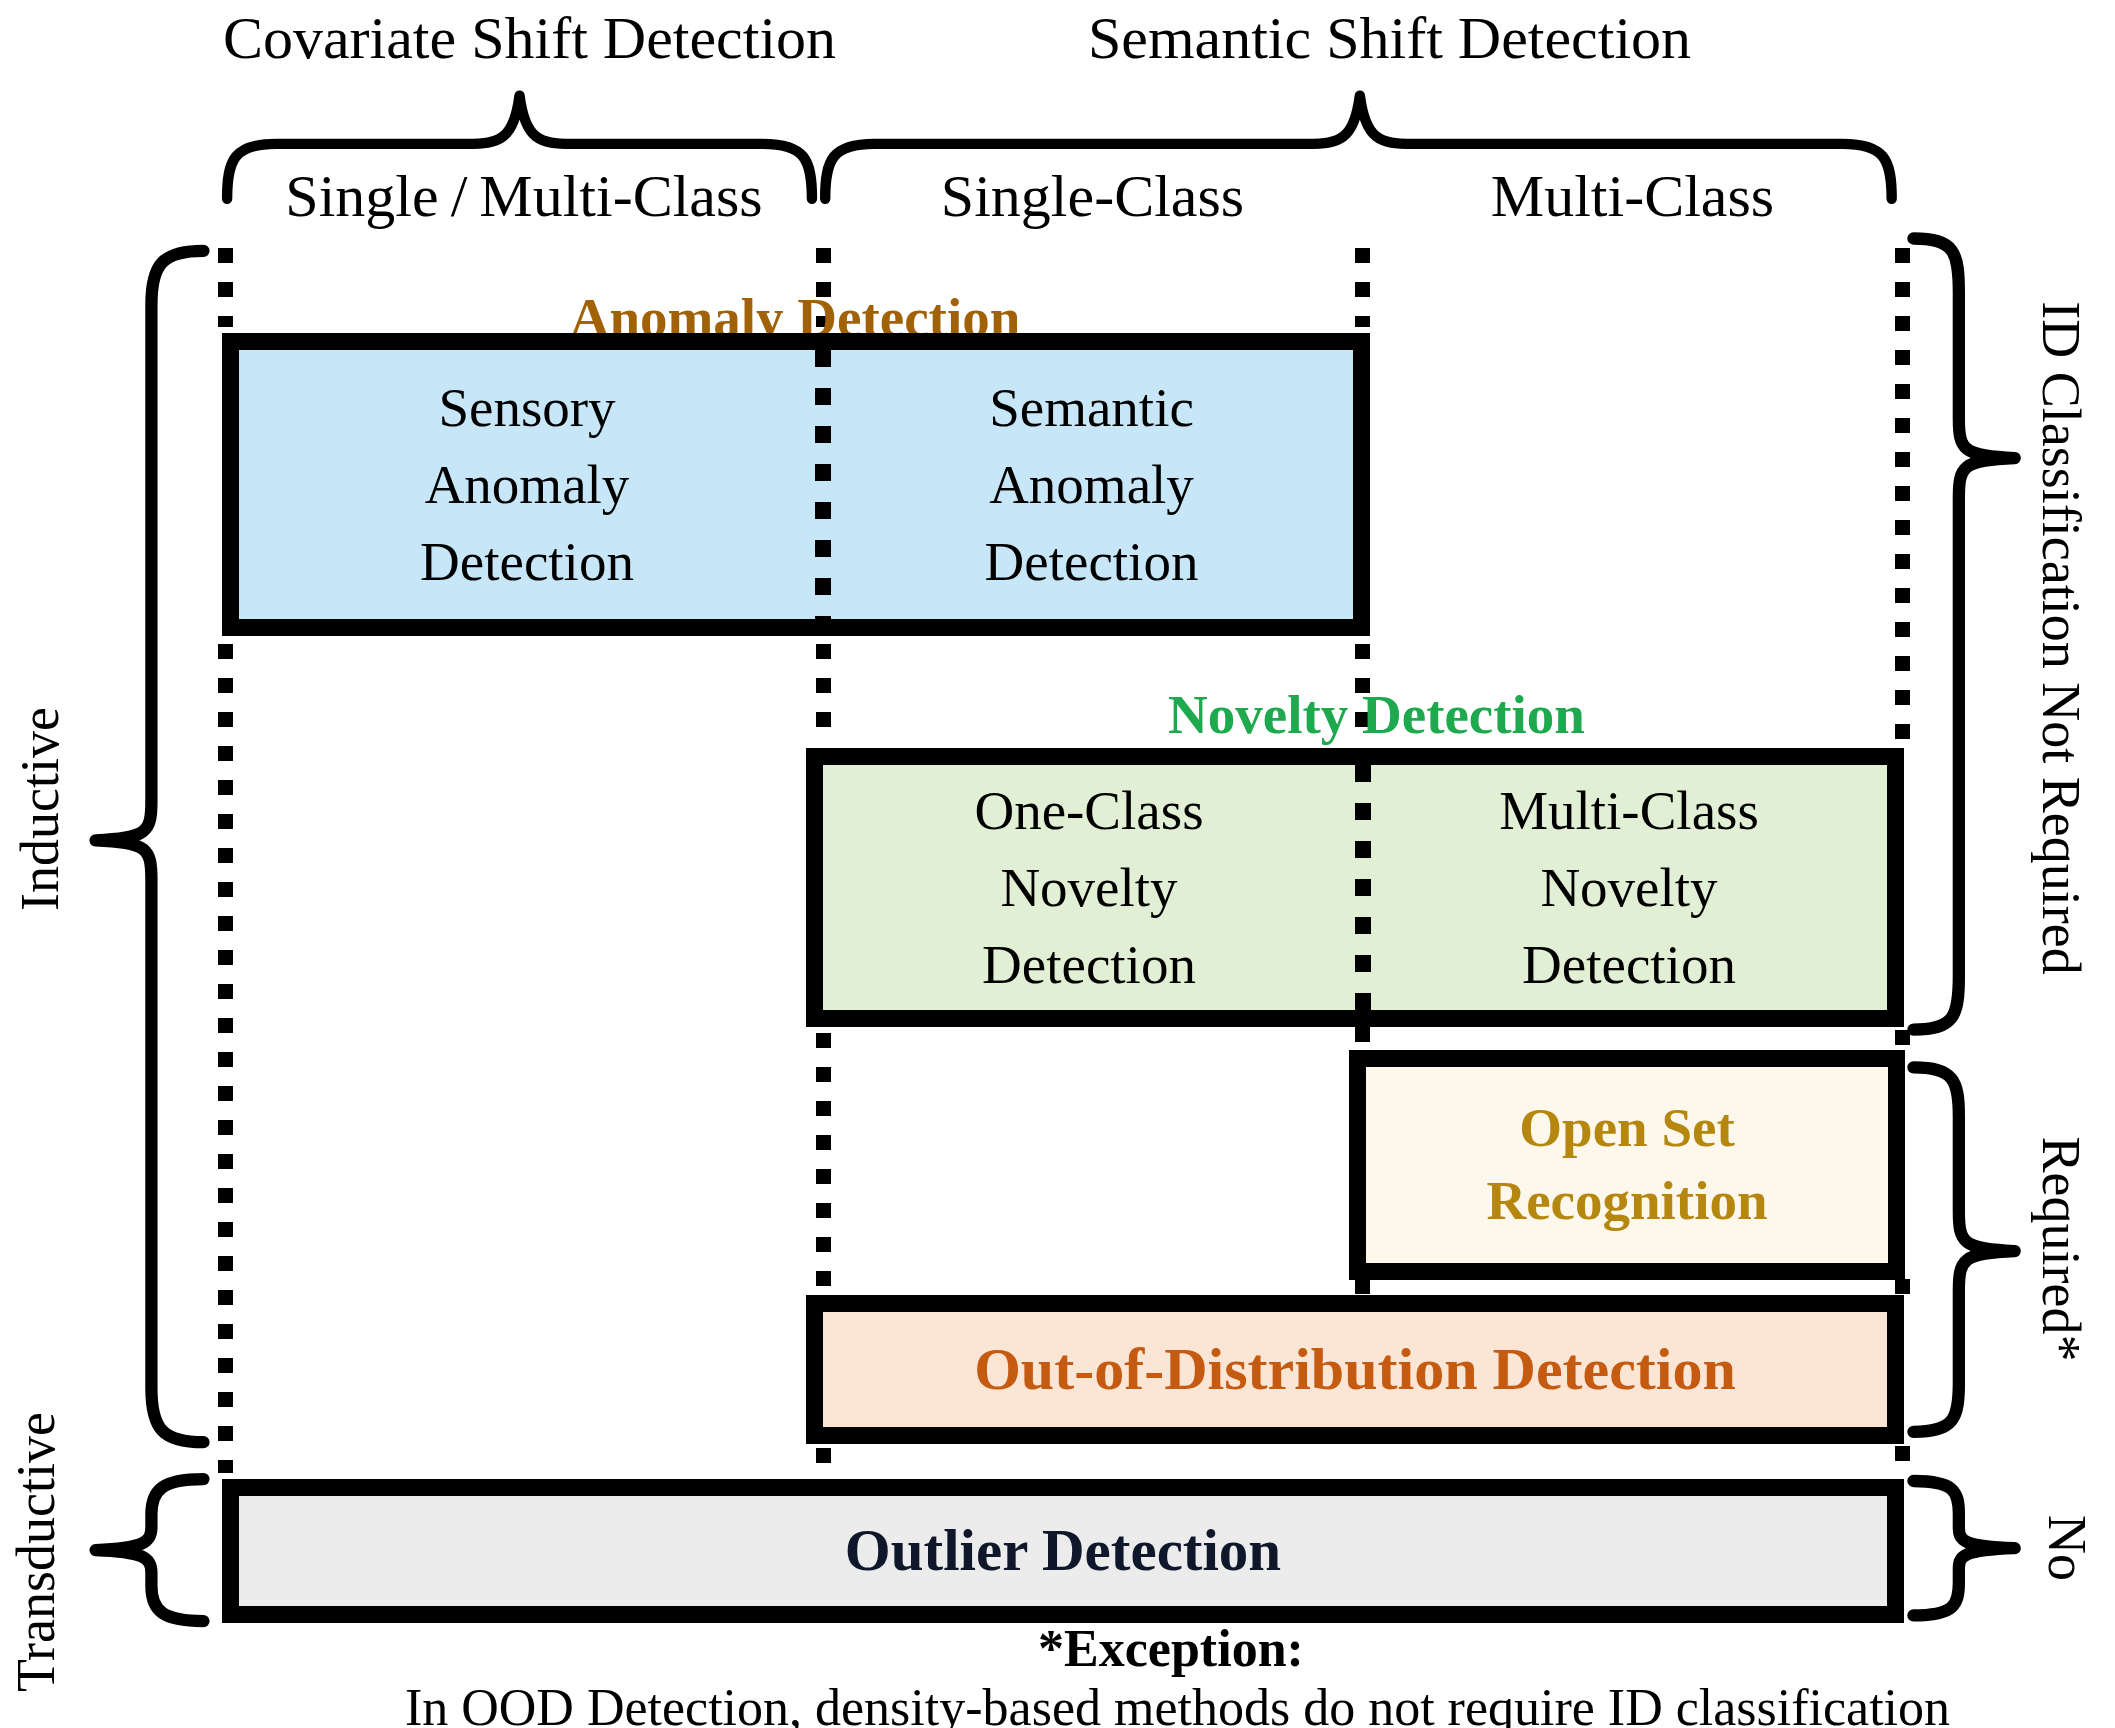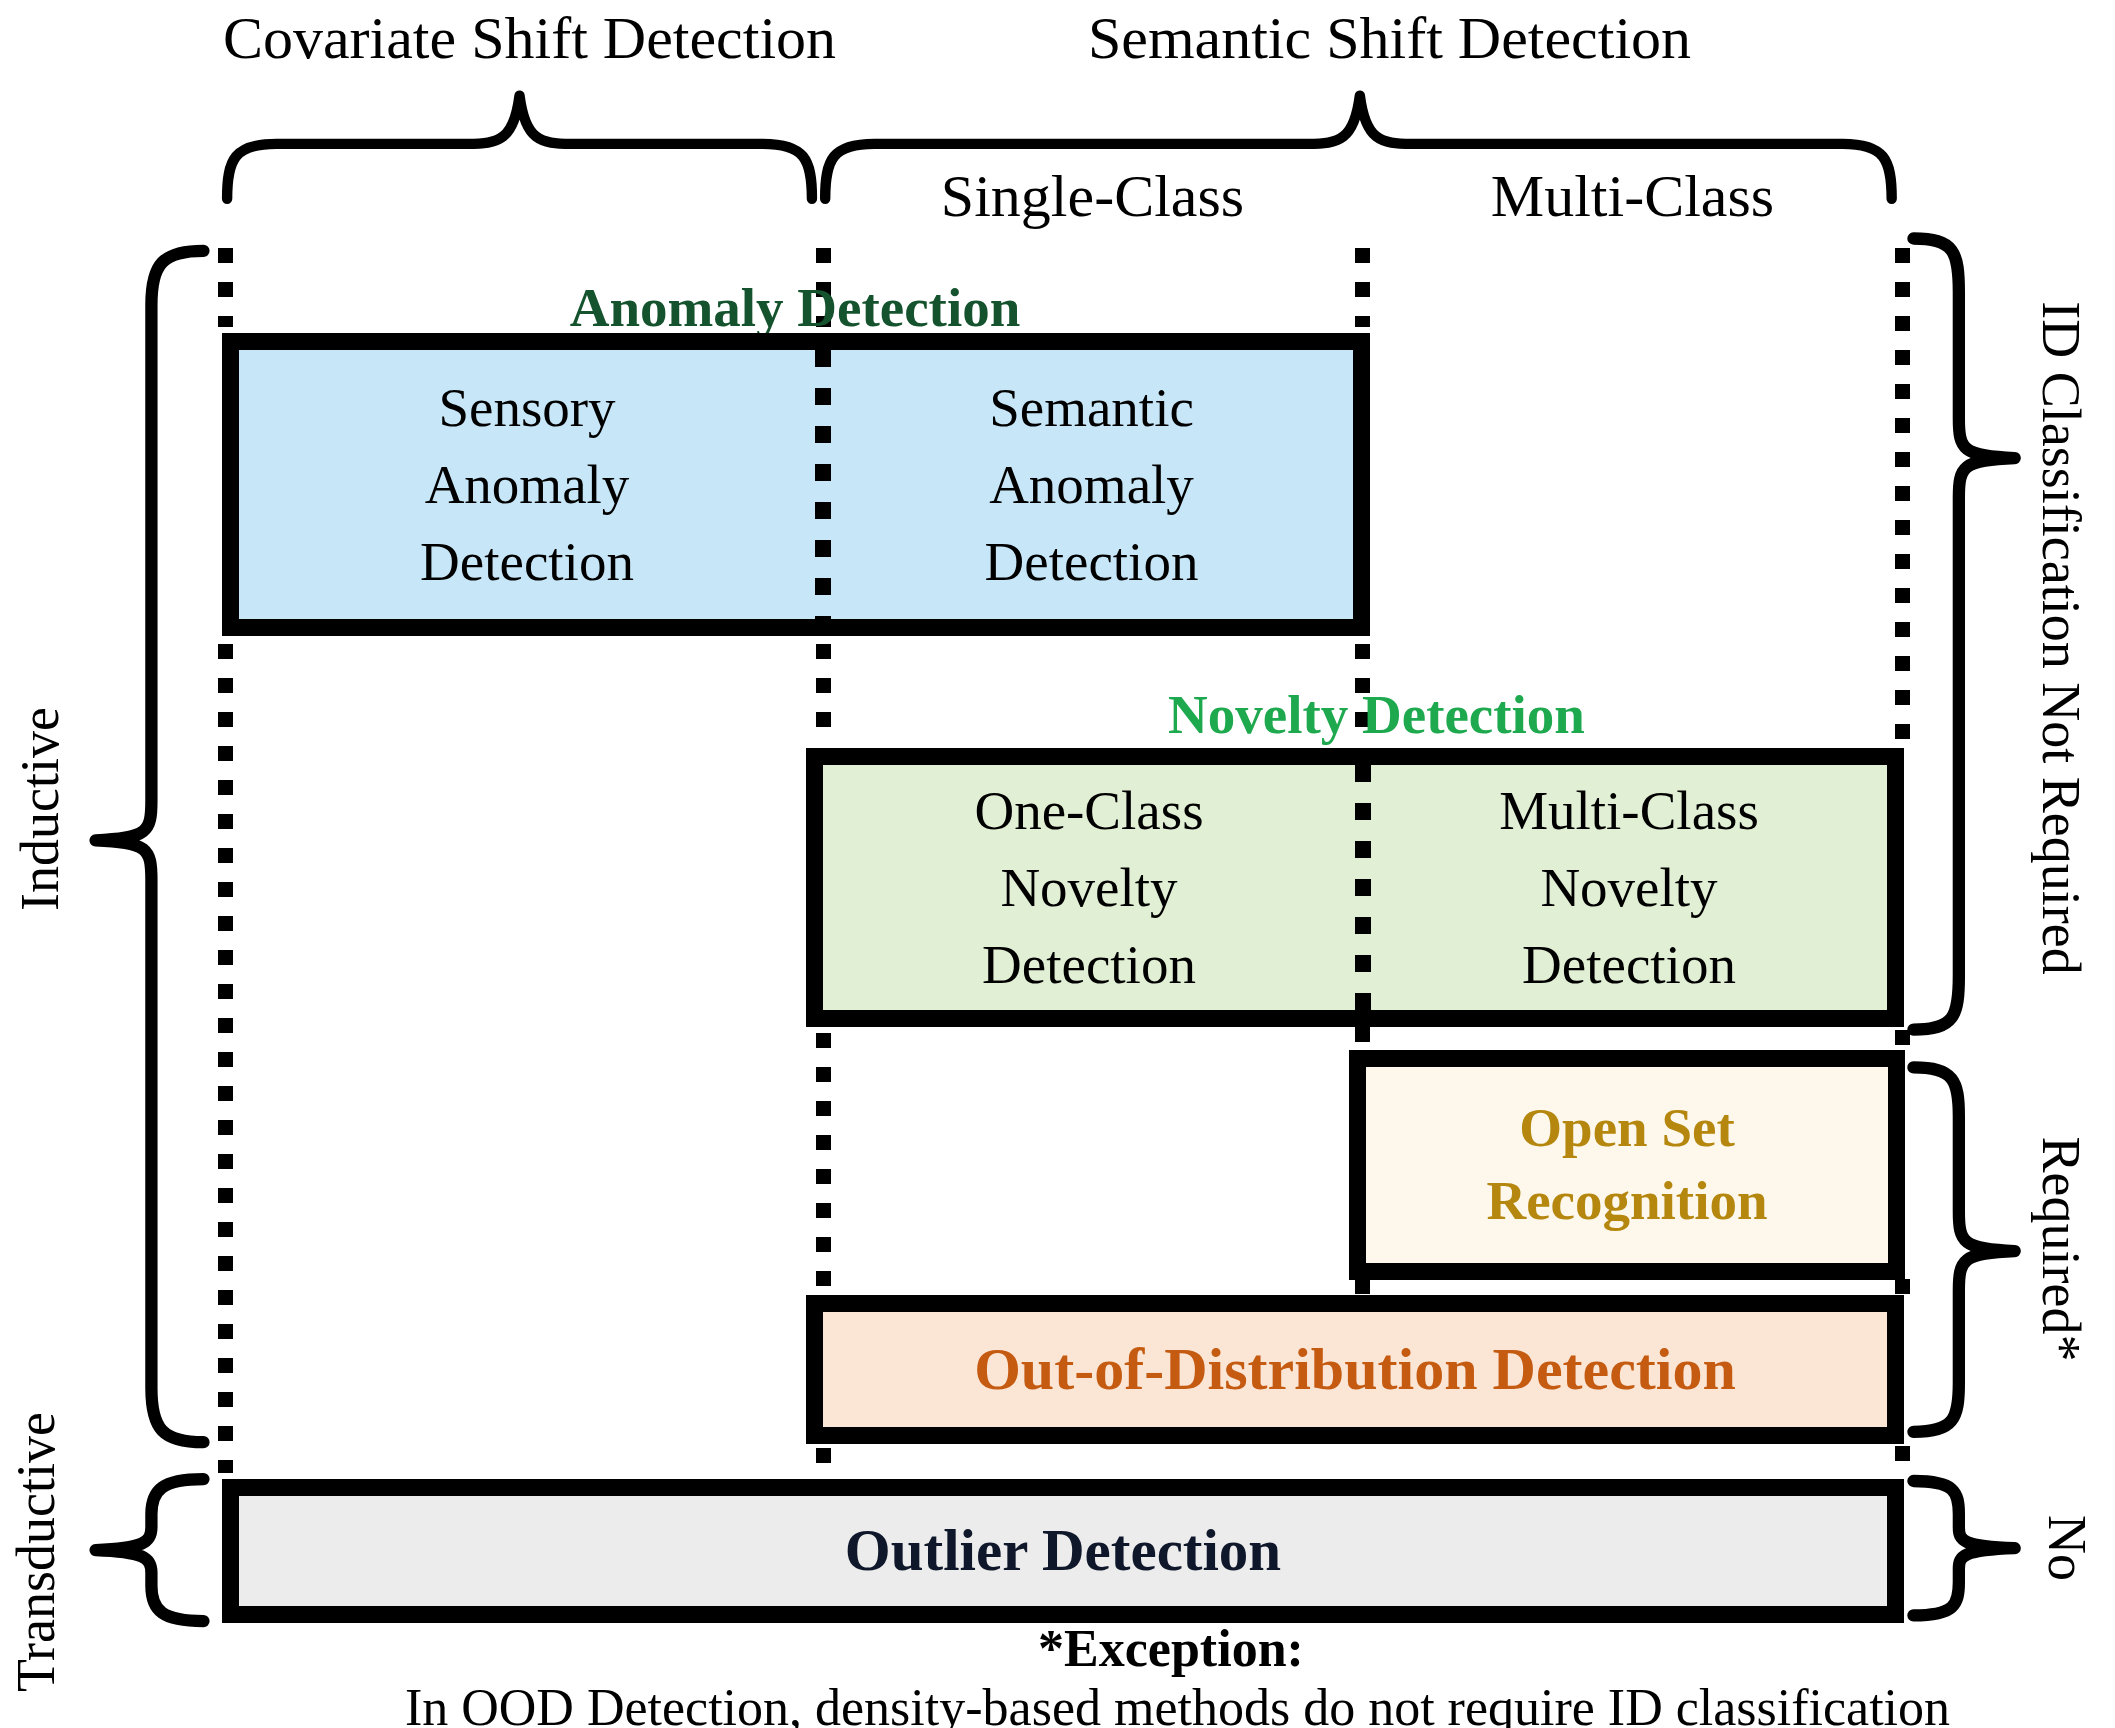--- a/index.html
+++ b/index.html
@@ -69,24 +69,25 @@
   <div class="abs dots" style="left:1355px;top:1279px;height:15px;"></div>
 
   <div class="abs dots" style="left:1895px;top:248px;height:495px;"></div>
   <div class="abs dots" style="left:1895px;top:1030px;height:21px;"></div>
   <div class="abs dots" style="left:1895px;top:1279px;height:15px;"></div>
   <div class="abs dots" style="left:1895px;top:1446px;height:28px;"></div>
 
   <div class="abs ctr toptitle" style="left:132px;top:7.6px;width:795px;height:62px;">Covariate Shift Detection</div>
   <div class="abs ctr toptitle" style="left:992px;top:7.6px;width:795px;height:62px;">Semantic Shift Detection</div>
 
+  <div class="abs ctr colhdr" style="left:225px;top:161px;width:598px;height:70px;">Single / Multi-Class</div>
   <div class="abs ctr colhdr" style="left:823px;top:161px;width:539px;height:70px;">Single-Class</div>
   <div class="abs ctr colhdr" style="left:1363px;top:161px;width:539px;height:70px;">Multi-Class</div>
 
-  <div class="abs ctr seclabel" style="left: 227px; top: 278px; width: 1136px; height: 59px; color: #14532d;">Anomaly Detection</div>
+  <div class="abs ctr seclabel" style="left: 227px; top: 288px; width: 1136px; height: 59px; color: #a16207;">Anomaly Detection</div>
 
   <div class="abs bigbox" style="left: 222px; top: 333px; width: 1148px; height: 303px; background-color: rgb(199, 231, 248);">
     <div class="abs ctr celltext" style="left:0;top:0;width:576px;height:269px;">Sensory
 Anomaly
 Detection</div>
     <div class="divdots" style="left:576px;height:269px;"></div>
     <div class="abs ctr celltext" style="left:592px;top:0;width:521px;height:269px;">Semantic
 Anomaly
 Detection</div>
   </div>

